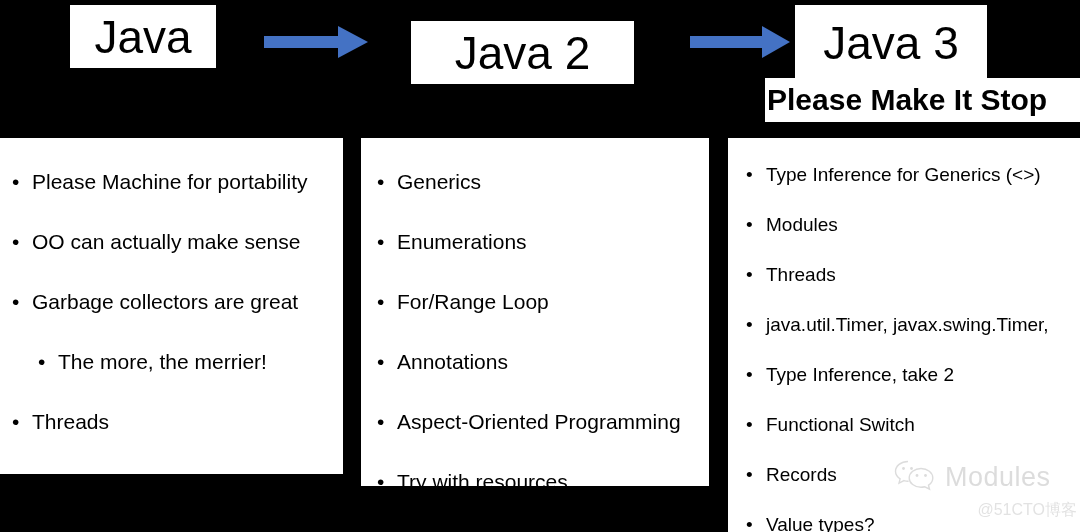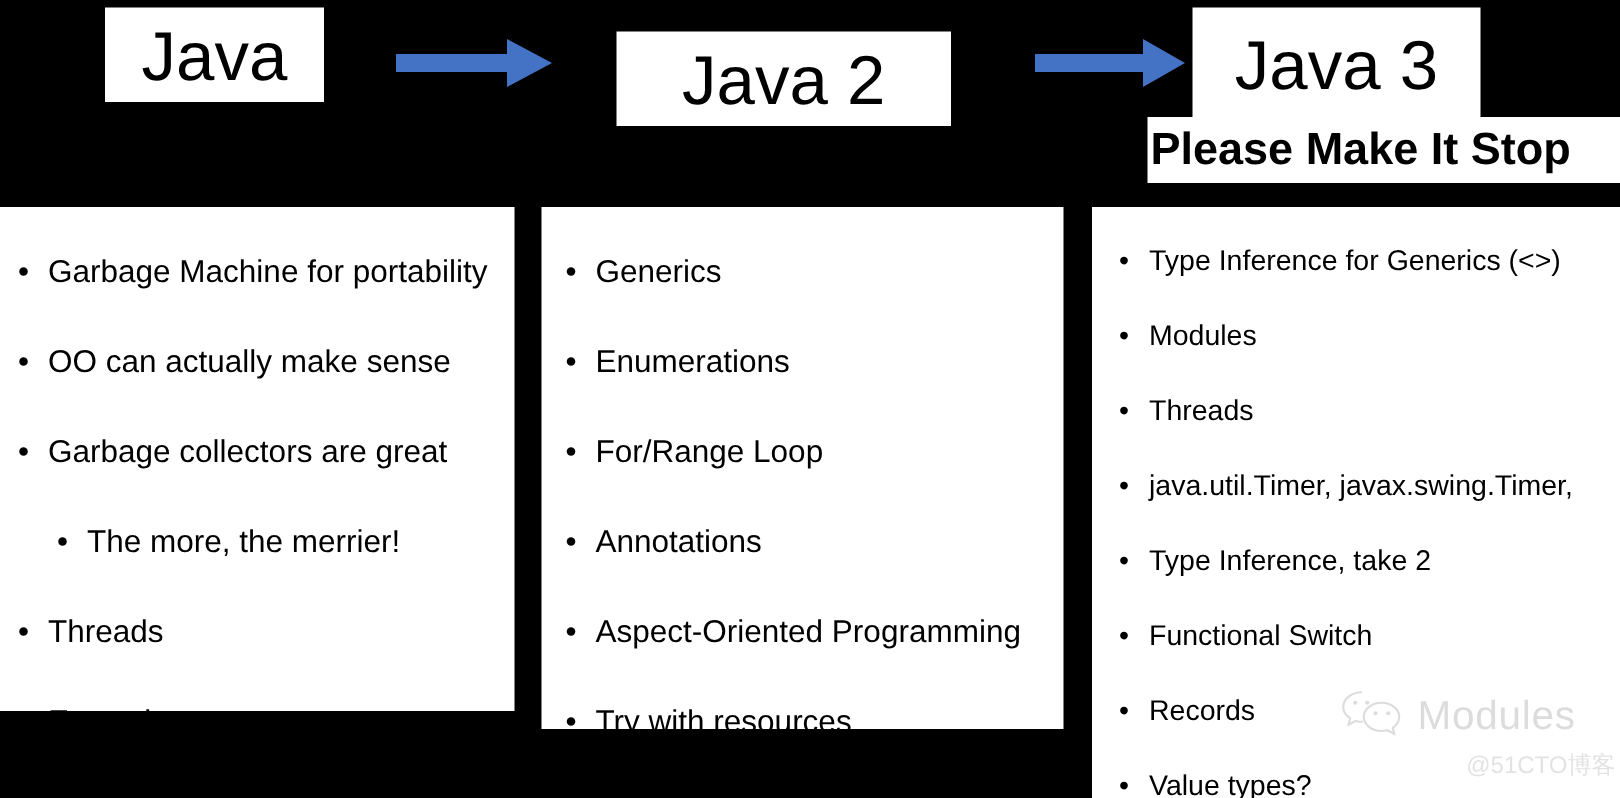--- a/index.html
+++ b/index.html
@@ -188,21 +188,21 @@
   </div>
 
   <div class="title-box" id="title-java3">Java 3</div>
 
   <div class="title-box" id="subtitle-stop">Please Make It Stop</div>
 
   <div class="content-box" id="col-1">
     <ul class="bullets">
       <li>
         <span class="bullet-dot">•</span>
-        <span>Garbage Machine for portability</span>
+        <span>Please Machine for portability</span>
       </li>
       <li>
         <span class="bullet-dot">•</span>
         <span>OO can actually make sense</span>
       </li>
       <li>
         <span class="bullet-dot">•</span>
         <span>Garbage collectors are great</span>
       </li>
       <li class="sub">

